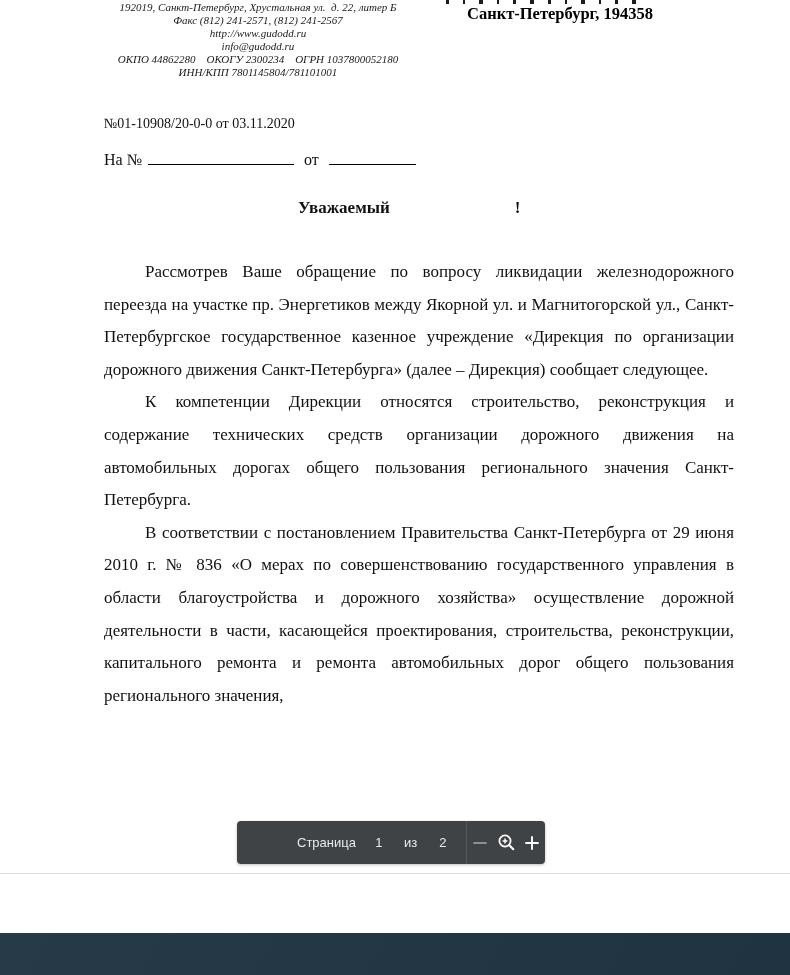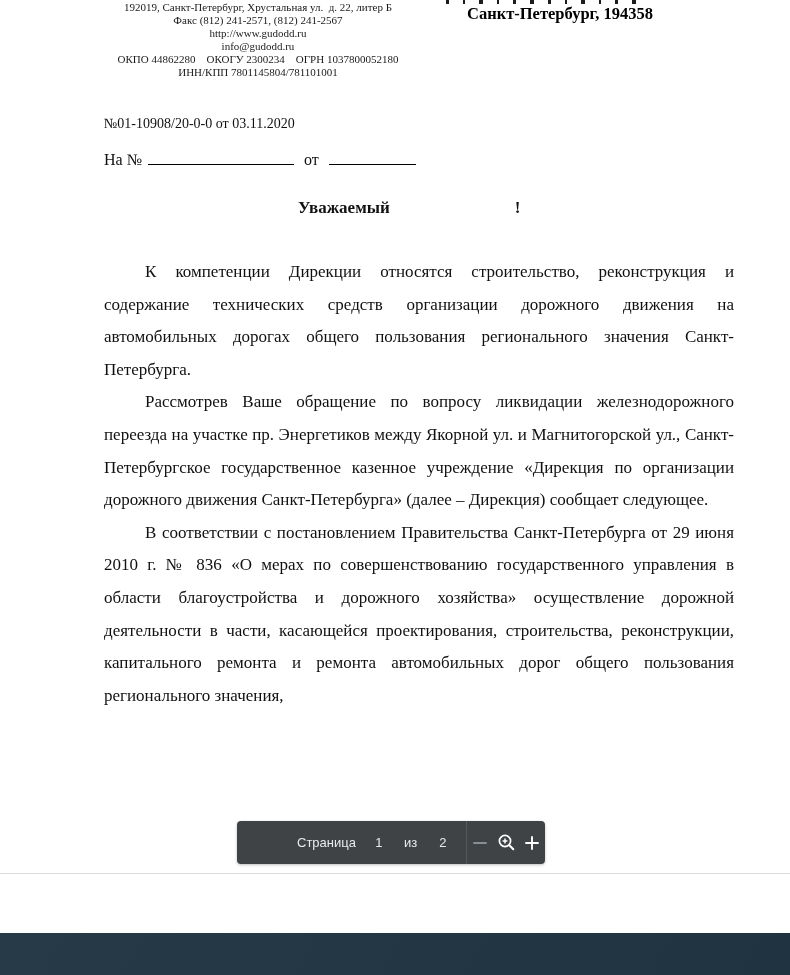--- a/index.html
+++ b/index.html
@@ -8,21 +8,21 @@
     width: 790px; height: 975px;
     background: #ffffff;
     font-family: "Liberation Serif", serif;
     color: #111;
   }
   .screen { position: relative; width: 790px; height: 975px; overflow: hidden; background: #fff; }
 
   
   .sender {
     position: absolute; top: 1px; left: 88px; width: 340px;
-    text-align: center; font-size: 11px; line-height: 13px; color: #1a1a1a;
+    text-align: center; font-size: 11px; line-height: 13px; color: #1a1a1a; font-style: italic;
   }
   .sender div { white-space: pre; }
 
   .recipient {
     position: absolute; top: 4px; left: 467px;
     font-weight: bold; font-size: 16.5px; line-height: 19.5px; color: #000;
   }
 
   
   .clip-frag {
@@ -126,22 +126,22 @@
 
   <div class="na-row">
     <span>На №</span><span class="blank blank1"></span><span class="ot">от</span><span class="blank blank2"></span>
   </div>
 
   <div class="salutation">
     <span class="lead-space"></span><span>Уважаемый</span><span class="name-gap"></span><span>!</span>
   </div>
 
   <div class="body-text">
+    <p>Рассмотрев Ваше обращение по вопросу ликвидации железнодорожного переезда на участке пр. Энергетиков между Якорной ул. и Магнитогорской ул., Санкт-Петербургское государственное казенное учреждение «Дирекция по организации дорожного движения Санкт-Петербурга» (далее – Дирекция) сообщает следующее.</p>
     <p>К компетенции Дирекции относятся строительство, реконструкция и содержание технических средств организации дорожного движения на автомобильных дорогах общего пользования регионального значения Санкт-Петербурга.</p>
-    <p>Рассмотрев Ваше обращение по вопросу ликвидации железнодорожного переезда на участке пр. Энергетиков между Якорной ул. и Магнитогорской ул., Санкт-Петербургское государственное казенное учреждение «Дирекция по организации дорожного движения Санкт-Петербурга» (далее – Дирекция) сообщает следующее.</p>
     <p>В соответствии с постановлением Правительства Санкт-Петербурга от 29 июня 2010 г. № 836 «О мерах по совершенствованию государственного управления в области благоустройства и дорожного хозяйства» осуществление дорожной деятельности в части, касающейся проектирования, строительства, реконструкции, капитального ремонта и ремонта автомобильных дорог общего пользования регионального значения,</p>
   </div>
 
   <div class="toolbar">
     <span class="lbl">Страница</span>
     <span class="pg-cur">1</span>
     <span class="pg-of">из</span>
     <span class="pg-tot">2</span>
     <span class="tb-sep"></span>
 

